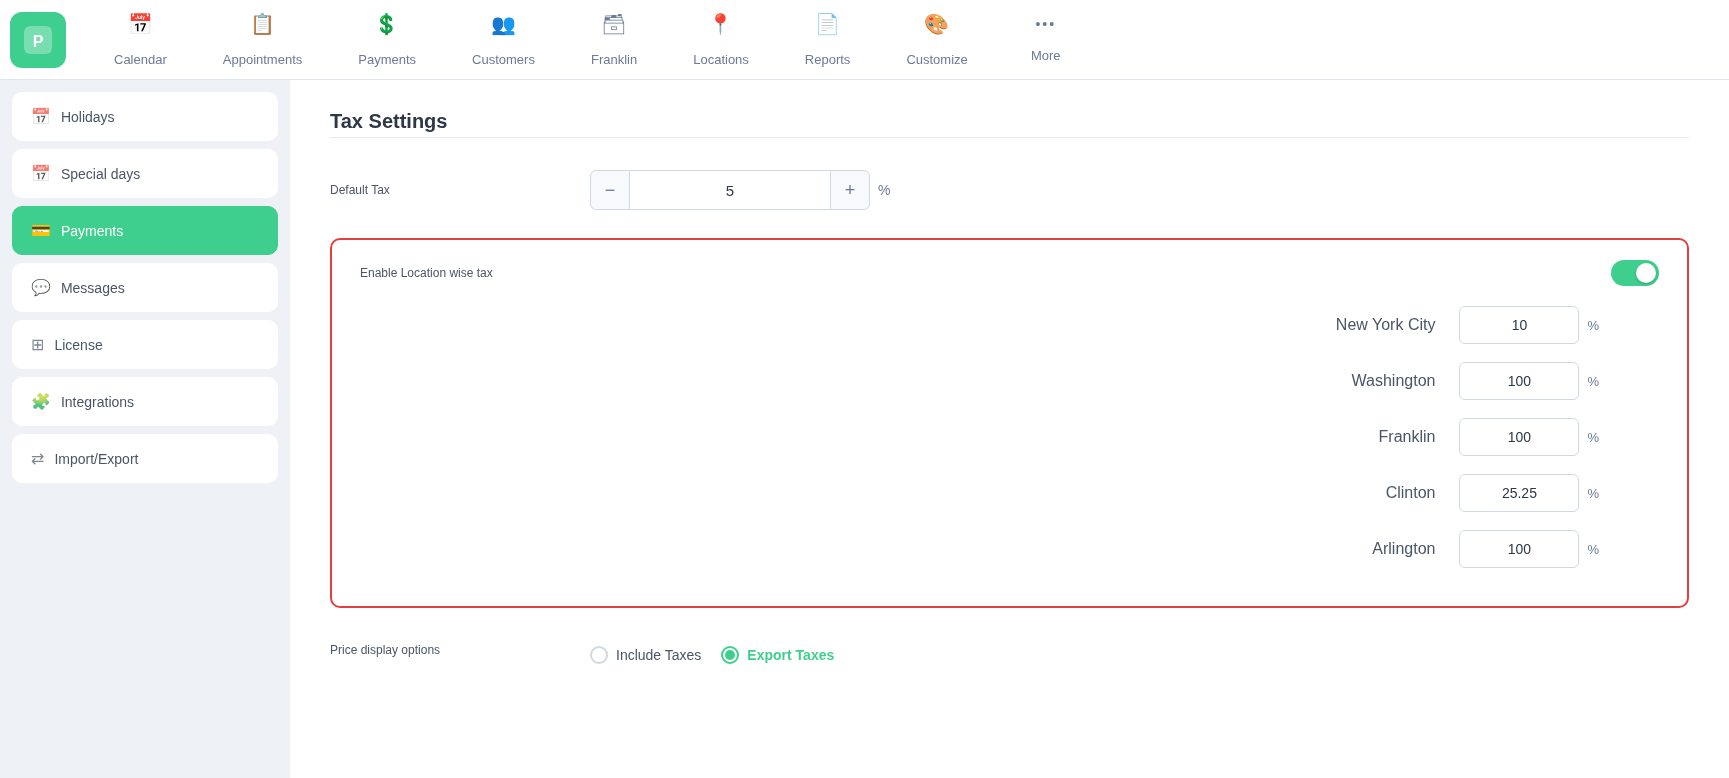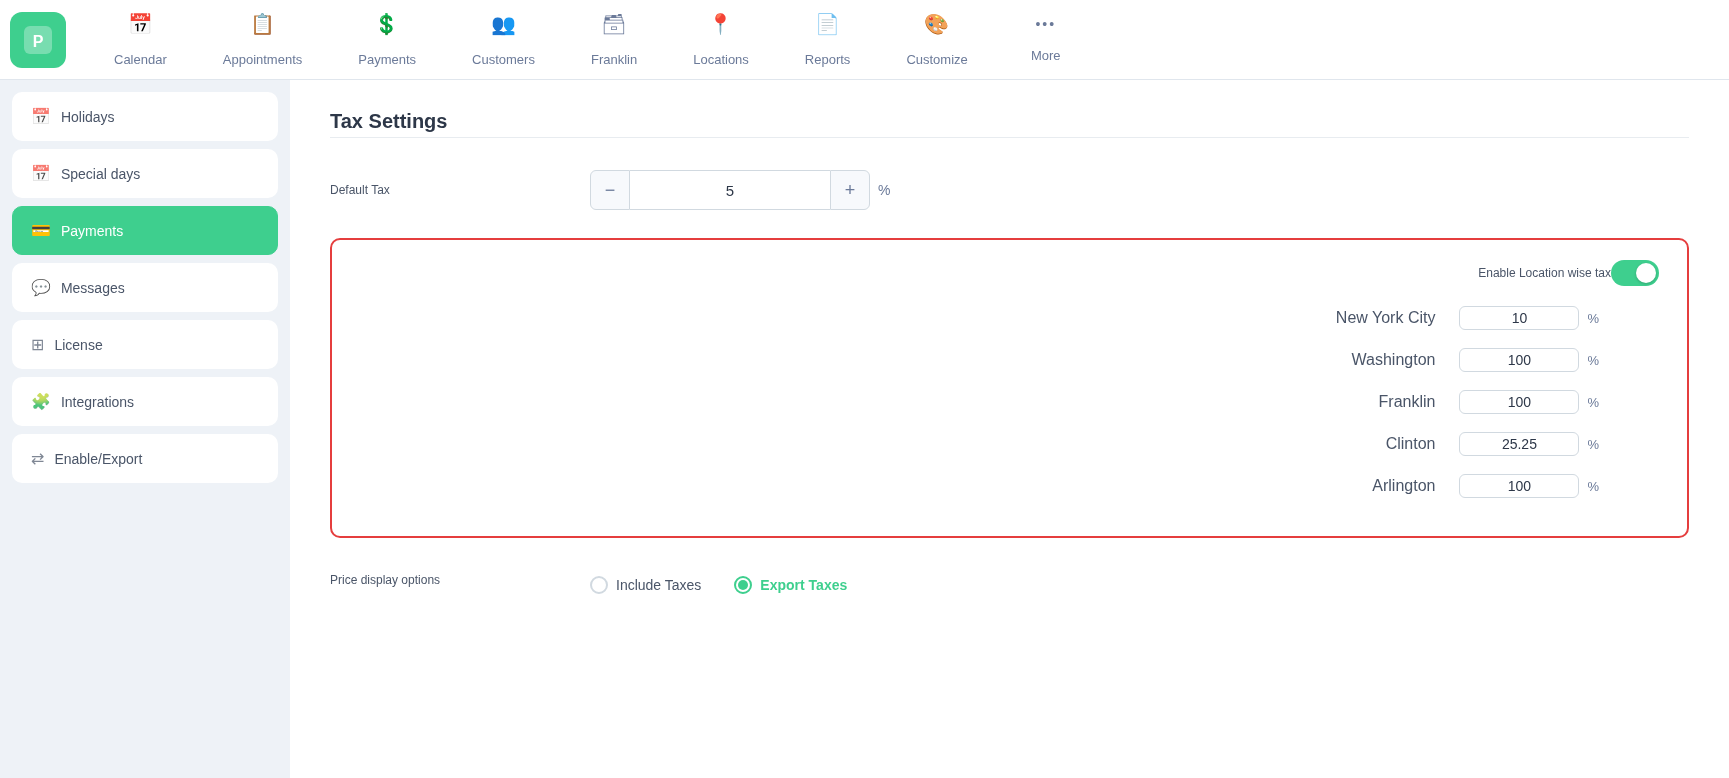--- a/index.html
+++ b/index.html
@@ -100,40 +100,40 @@
     input:checked + .toggle-slider:before { transform: translateX(22px); }
 
     
     .location-tax-box {
       border: 2px solid #e53e3e; border-radius: 10px; padding: 20px 28px; margin-top: 8px;
       margin-bottom: 24px;
     }
     .location-tax-header {
       display: flex; align-items: center; margin-bottom: 20px;
     }
-    .location-tax-header .setting-label { flex: 1; text-align: right; }
+    .location-tax-header .setting-label { flex: 1; }
 
     .location-row {
       display: flex; align-items: center; justify-content: flex-end;
       margin-bottom: 18px; padding-right: 60px;
     }
     .location-name {
       font-size: 16px; color: #4a5568; min-width: 200px; text-align: right;
       margin-right: 24px;
     }
     .loc-input {
-      width: 120px; height: 24px; border: 1px solid #d1d9e0; border-radius: 6px;
+      width: 120px; height: 38px; border: 1px solid #d1d9e0; border-radius: 6px;
       text-align: center; font-size: 14px; color: #2d3748; outline: none;
       background: #fff;
     }
     .loc-pct { margin-left: 8px; font-size: 13px; color: #6b7a99; }
 
     
     .price-display-row {
-      display: flex; align-items: center; gap: 33px; margin-top: 10px;
+      display: flex; align-items: center; gap: 20px; margin-top: 10px;
     }
     .radio-option {
       display: flex; align-items: center; gap: 8px; cursor: pointer; font-size: 14px; color: #4a5568;
     }
     .radio-circle {
       width: 18px; height: 18px; border-radius: 50%; border: 2px solid #d1d9e0;
       display: flex; align-items: center; justify-content: center;
     }
     .radio-circle.checked {
       border-color: #3ecf8e; background: #fff;
@@ -215,21 +215,21 @@
     <div class="sidebar-item">
       <span class="sidebar-icon">⊞</span>
       <span>License</span>
     </div>
     <div class="sidebar-item">
       <span class="sidebar-icon">🧩</span>
       <span>Integrations</span>
     </div>
     <div class="sidebar-item">
       <span class="sidebar-icon">⇄</span>
-      <span>Enable/Export</span>
+      <span>Import/Export</span>
     </div>
   </aside>
 
   <main class="main-content">
     <h2 class="section-title">Tax Settings</h2>
 
     <div class="setting-row">
       <span class="setting-label">Default Tax</span>
       <div class="number-control">
         <button class="num-btn">−</button>

